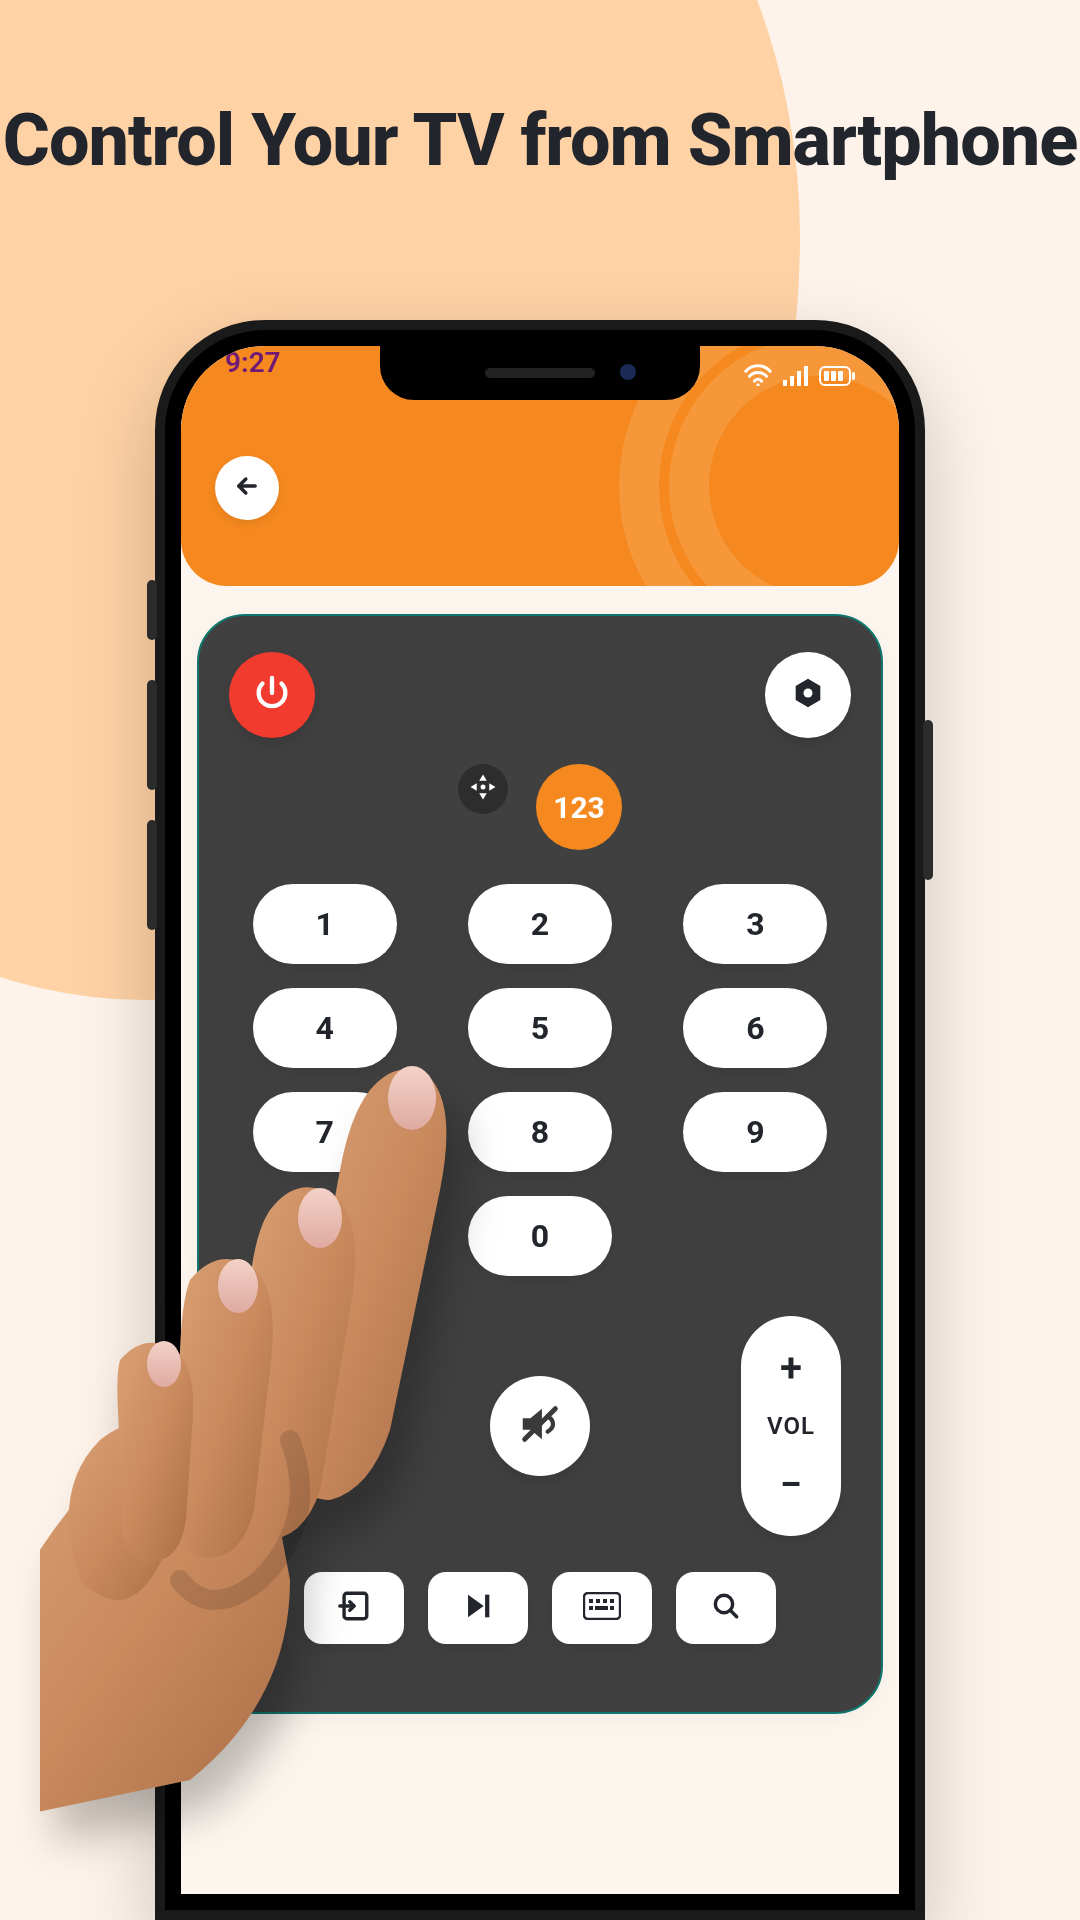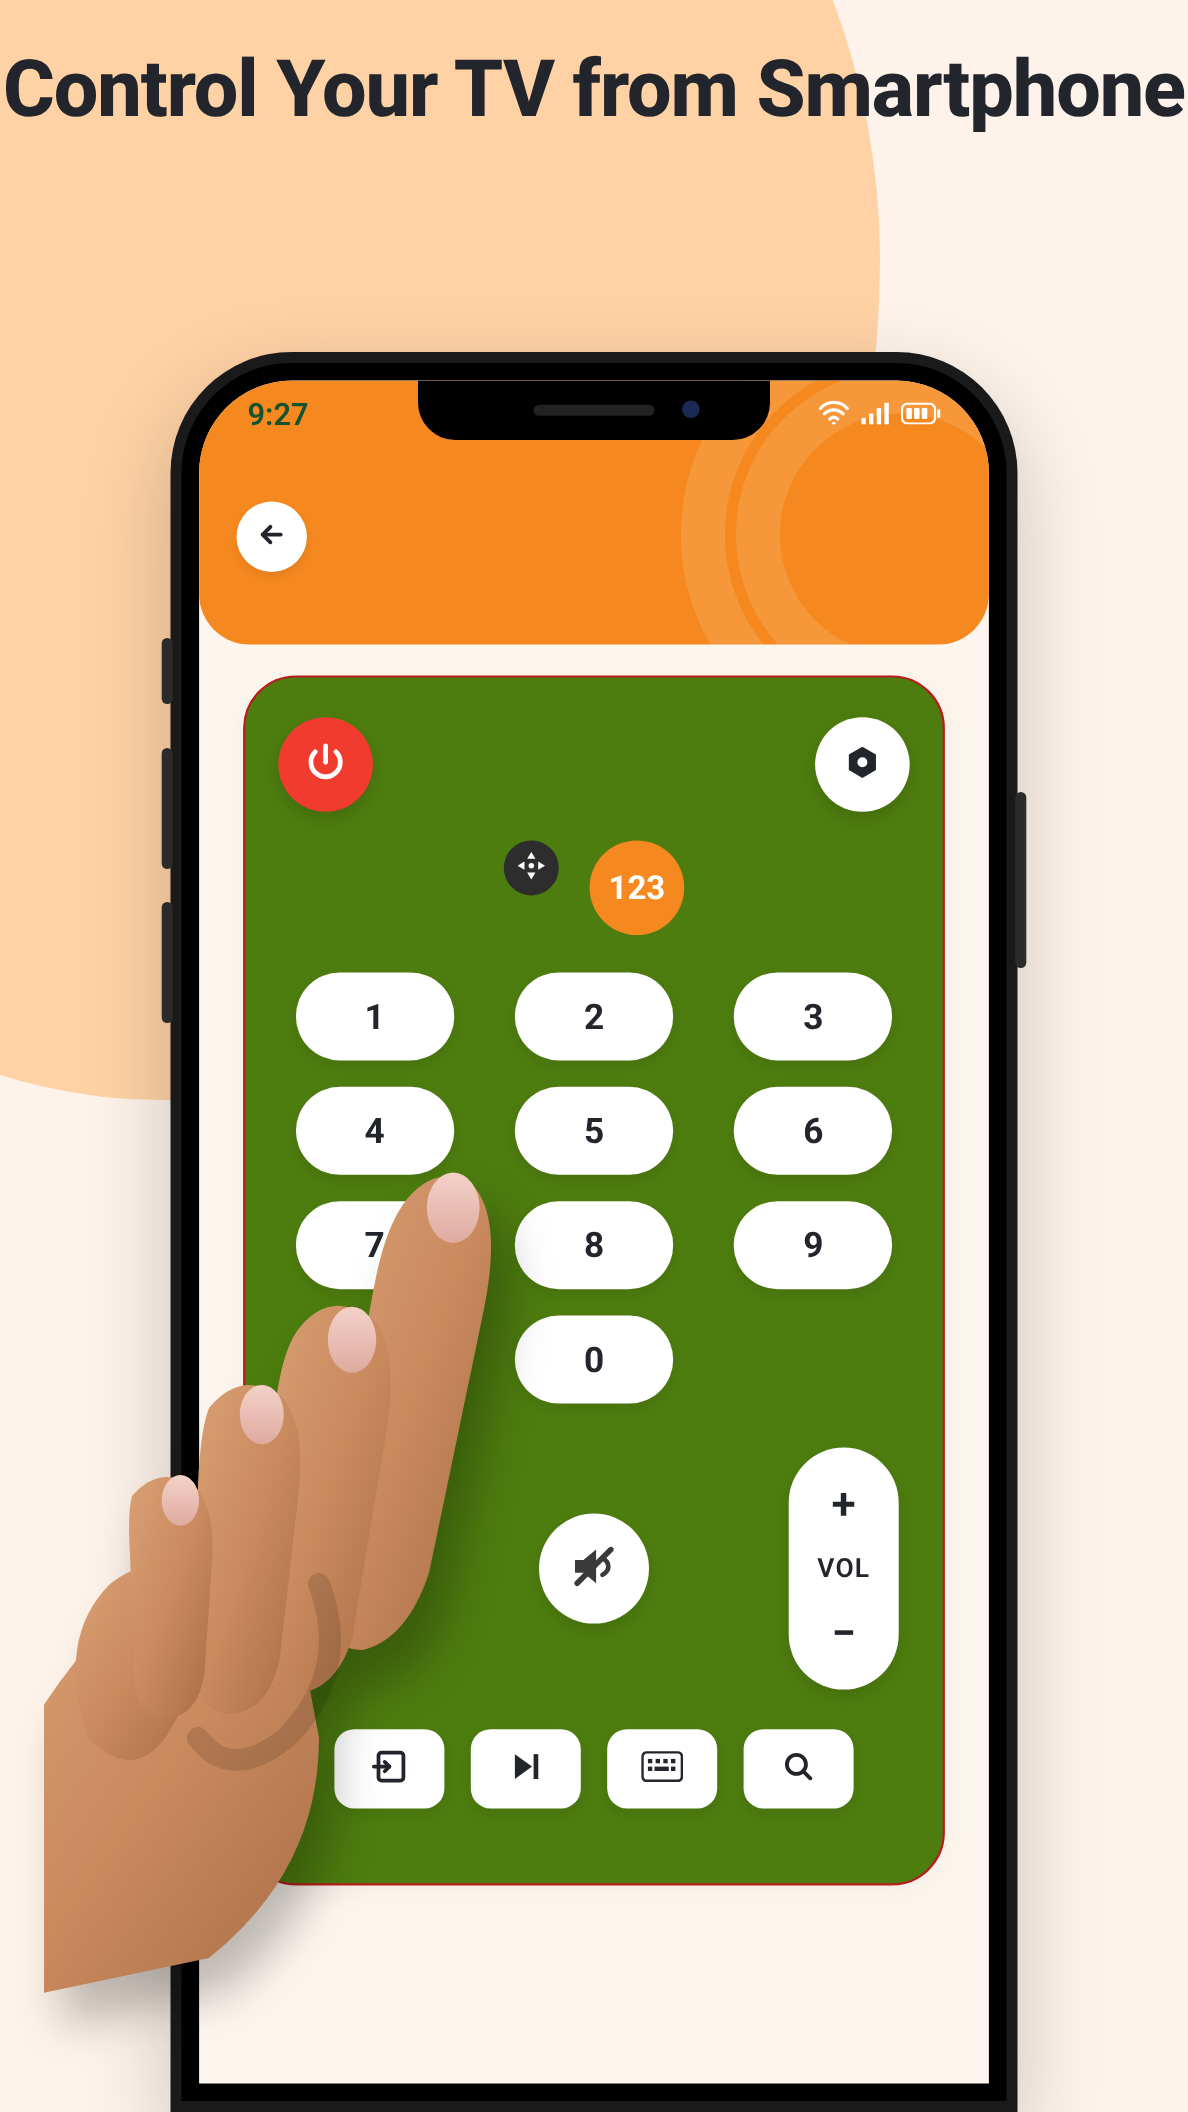--- a/index.html
+++ b/index.html
@@ -21,21 +21,21 @@
     z-index: 0;
   }
   .promo-title {
     position: relative;
     z-index: 2;
     font-weight: 800;
     color: #23252d;
     text-align: center;
     font-size: 72px;
     line-height: 1.15;
-    padding-top: 40px;
+    padding-top: 100px;
     letter-spacing: -1px;
   }
 
   
   .phone {
     position: absolute;
     z-index: 3;
     left: 50%; transform: translateX(-50%);
     top: 320px;
     width: 770px; height: 1600px;
@@ -88,24 +88,23 @@
     width: 16px; height: 16px;
     background: #1b2a55; border-radius: 50%;
   }
 
   
   .statusbar {
     position: absolute;
     top: 0; left: 0; right: 0;
     height: 60px;
     display: flex;
-    align-items: center;
     justify-content: space-between;
     padding: 0 44px;
-    color: #14532d;
+    color: #701a75;
     font-weight: 600;
     font-size: 28px;
     z-index: 40;
   }
   .status-icons { display:flex; gap:10px; align-items:center; }
 
   
   .app-header {
     position: relative;
     background: #f5891f;
@@ -141,23 +140,23 @@
     flex: 1;
     text-align: center;
     color: #fff;
     font-weight: 700;
     font-size: 36px;
     margin-left: -64px;
   }
 
   
   .remote-panel {
-    margin: 28px 40px 0;
-    background: #4d7c0f;
-    border: 2px solid #b91c1c;
+    margin: 28px 16px 0;
+    background: #404040;
+    border: 2px solid #0f766e;
     border-radius: 48px;
     padding: 36px 30px 30px;
     box-shadow: 0 6px 24px rgba(0,0,0,.04);
     min-height: 1100px;
   }
   .row { display:flex; align-items:center; justify-content:space-between; }
   .circle-btn {
     width: 86px; height: 86px;
     border-radius: 50%;
     display:flex; align-items:center; justify-content:center;

